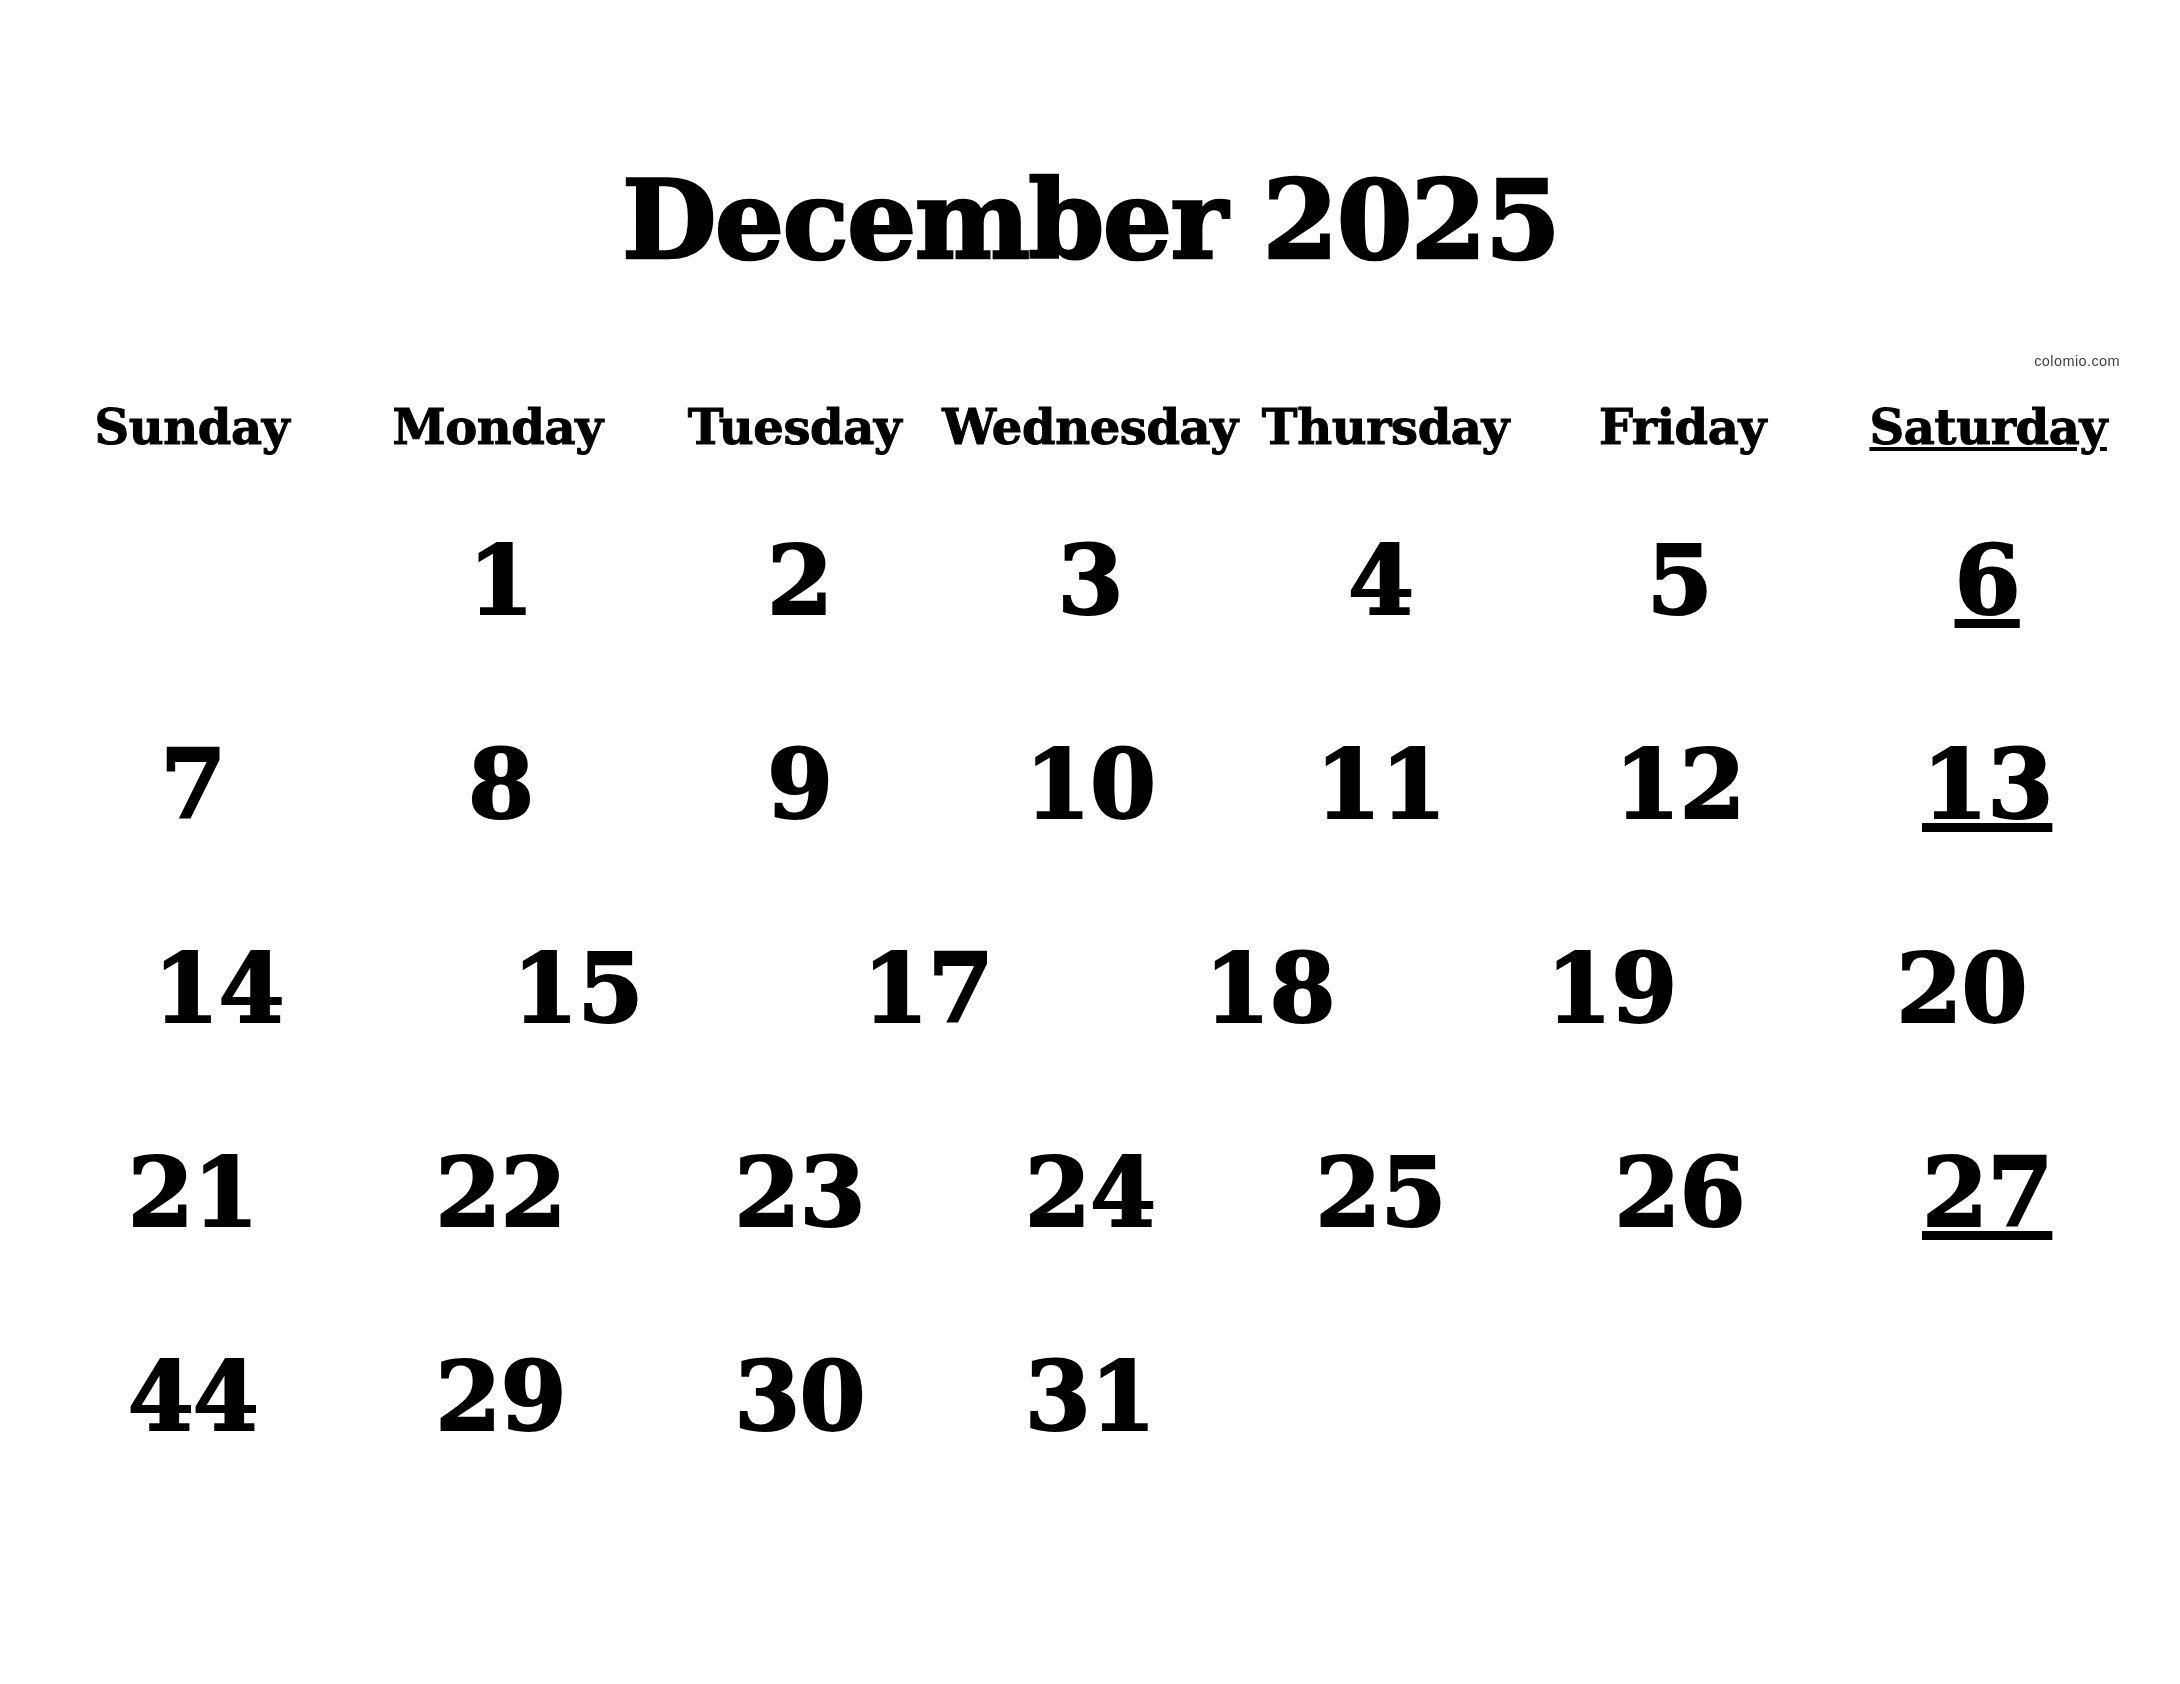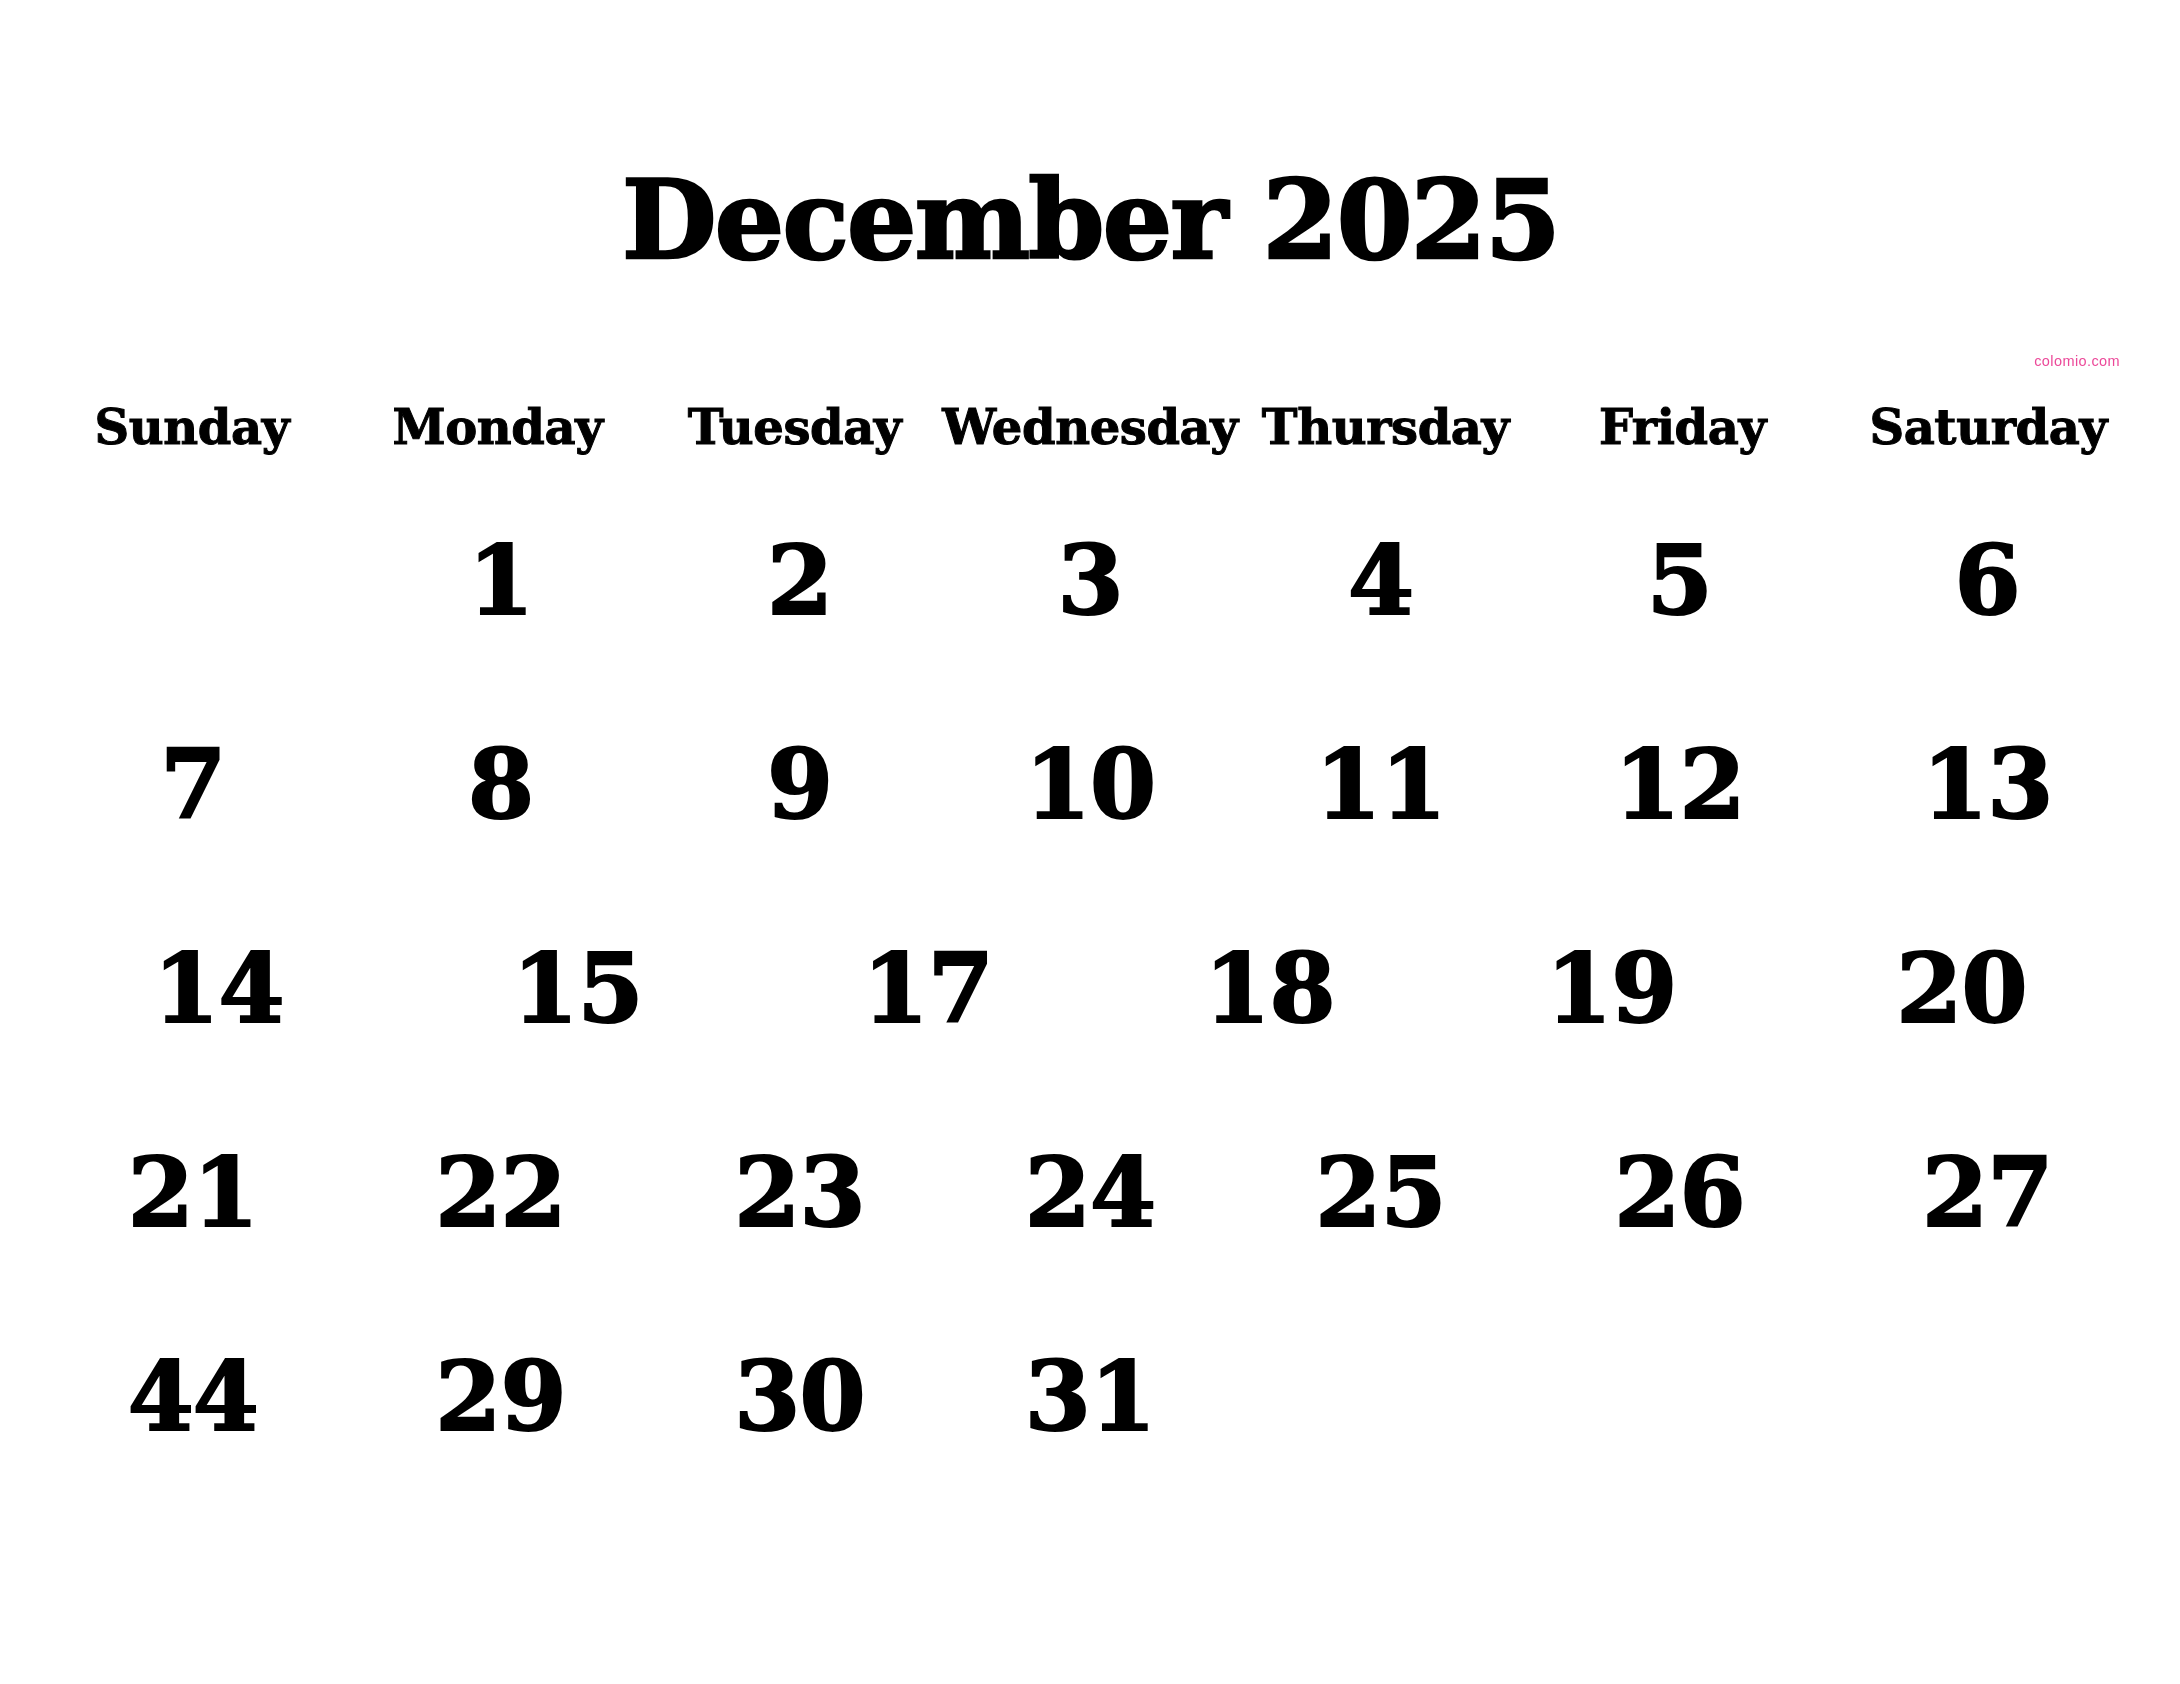--- a/index.html
+++ b/index.html
@@ -37,21 +37,21 @@
     margin-top: 12px;
     -webkit-text-stroke: 2.6px #000;
   }
 
   .watermark {
     position: absolute;
     top: 353px;
     right: 61px;
     font-family: "Liberation Sans", sans-serif;
     font-size: 14.5px;
-    color: #ec4899;
+    color: #404040;
     letter-spacing: 0.4px;
   }
 
   .grid {
     position: absolute;
     top: 375px;
     left: 51px;
     width: 2078px;
   }
 
@@ -93,21 +93,21 @@
     color: transparent;
     -webkit-text-stroke: 0;
   }
 
   
   .row .cell:nth-child(1) { padding-right: 24px; }
   .row .cell:nth-child(2) { padding-right: 15.3px; }
   .row .cell:nth-child(3) { padding-right: 6.8px; }
   .row .cell:nth-child(5) { padding-left: 6.8px; }
   .row .cell:nth-child(6) { padding-left: 15.3px; }
-  .row .cell:nth-child(7) { padding-left: 24px; }
+  .row .cell:nth-child(7) { padding-left: 24px; text-decoration: underline; }
 </style>
 </head>
 <body>
 
 <div class="page">
 
   <div class="title">December 2025</div>
 
   <div class="watermark">colomio.com</div>
 

